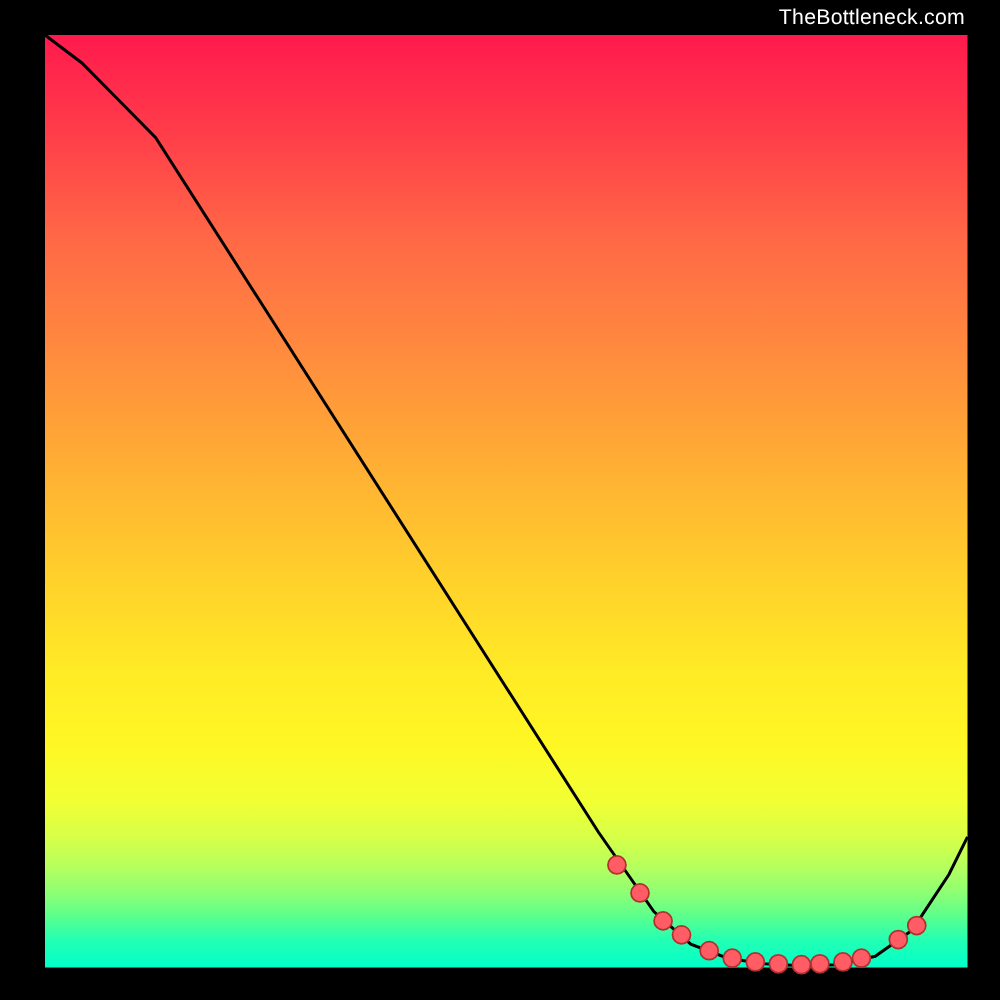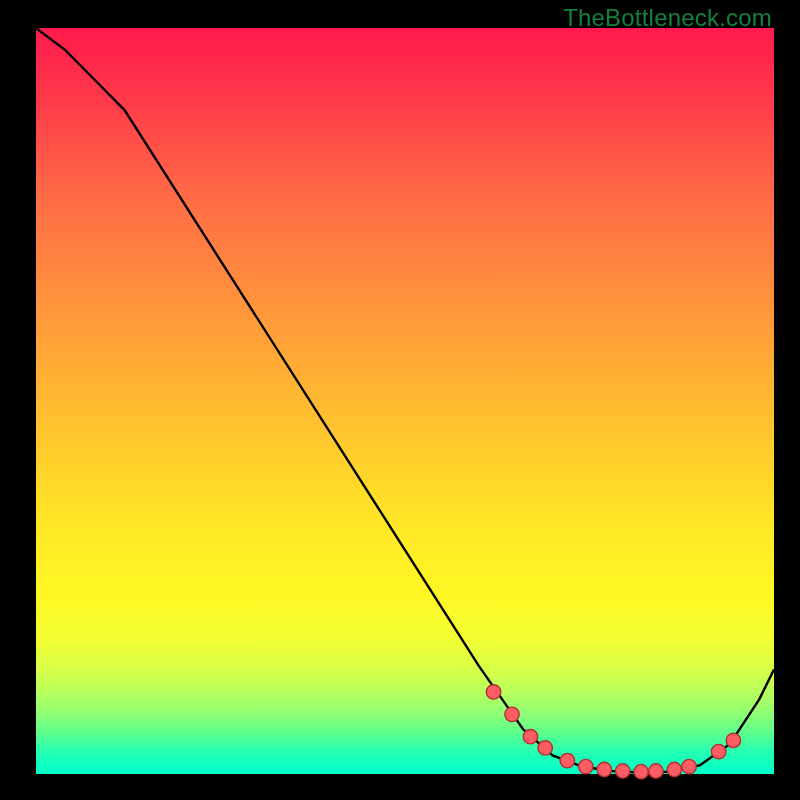--- a/index.html
+++ b/index.html
@@ -37,22 +37,22 @@
       #8dff74 92%,
       #5cff8d 94.5%,
       #25ffb2 97%,
       #00ffcb 100%
     );
   }
   .watermark {
     position: absolute;
     top: 4px;
     right: 28px;
-    color: #15803d;
-    font-size: 24px;
+    color: #ffffff;
+    font-size: 17px;
     letter-spacing: 0.2px;
     user-select: none;
     text-align: center;
   }
   svg.curve {
     position: absolute;
     left: 0;
     top: 0;
     width: 738px;
     height: 746px;

